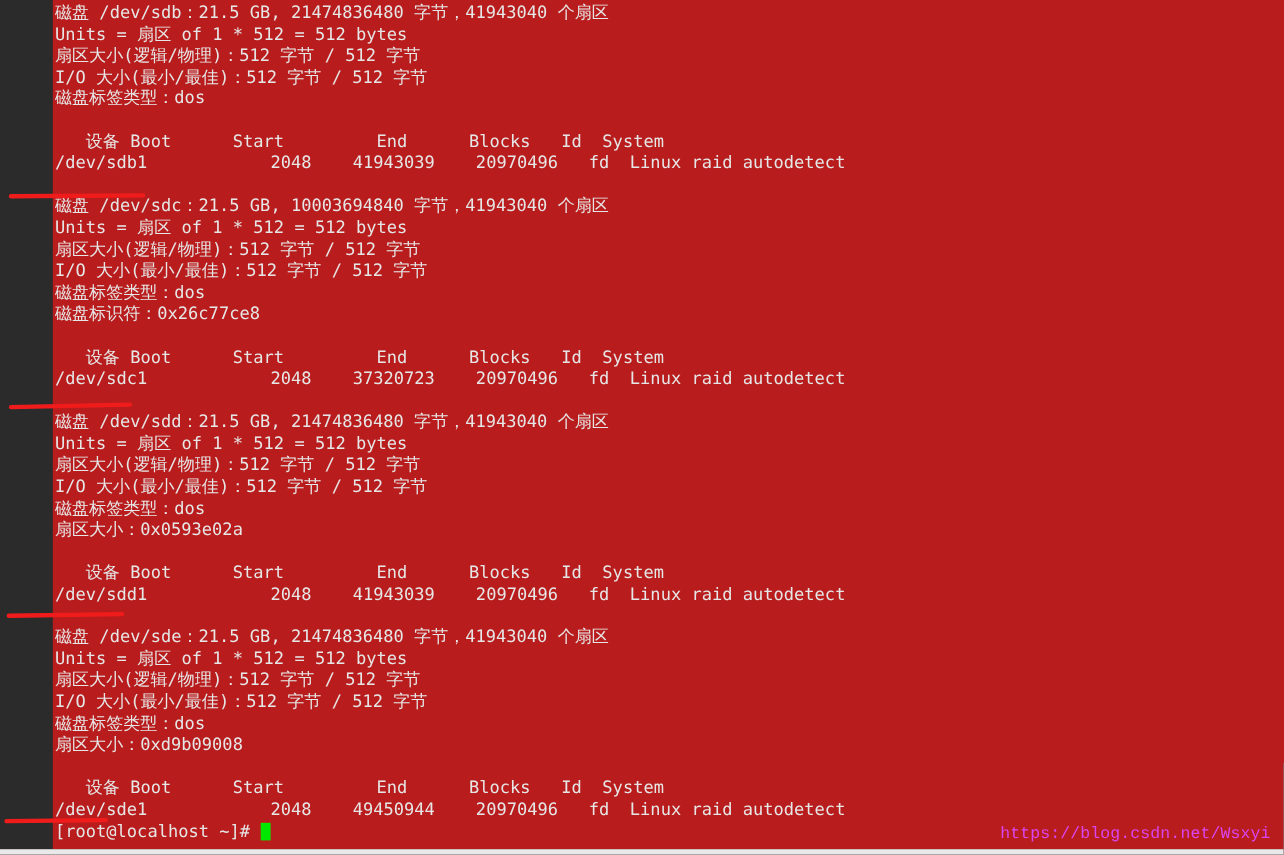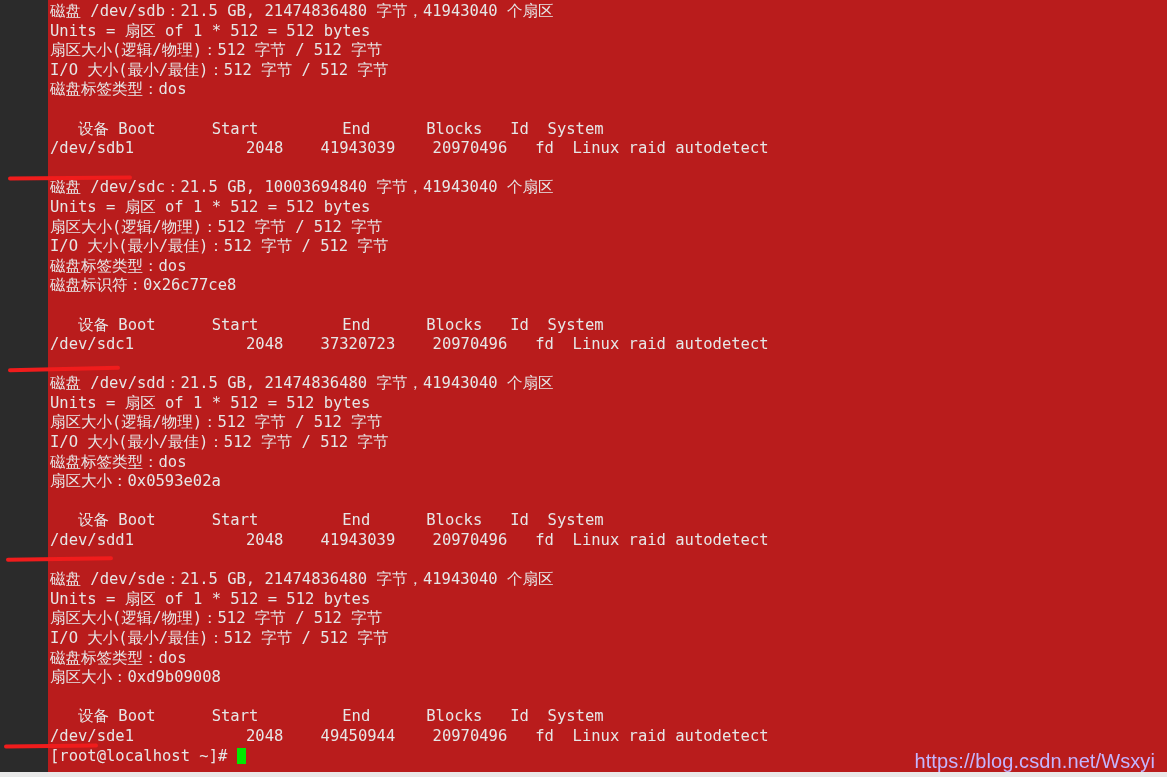--- a/index.html
+++ b/index.html
@@ -68,23 +68,23 @@
     left: 0;
     top: 772px;
     width: 1167px;
     height: 5px;
     background: #e9e9e9;
   }
   #watermark {
     position: absolute;
     right: 12px;
     top: 750px;
-    font-family: Liberation Sans, sans-serif;
-    font-size: 20px;
-    color: #c4b5fd;
+    font-family: Liberation Mono, monospace;
+    font-size: 15px;
+    color: #d946ef;
     letter-spacing: 0.1px;
     white-space: pre;
   }
 </style>
 </head>
 <body>
 
 <div id="terminal">
 
   <div id="screen">

